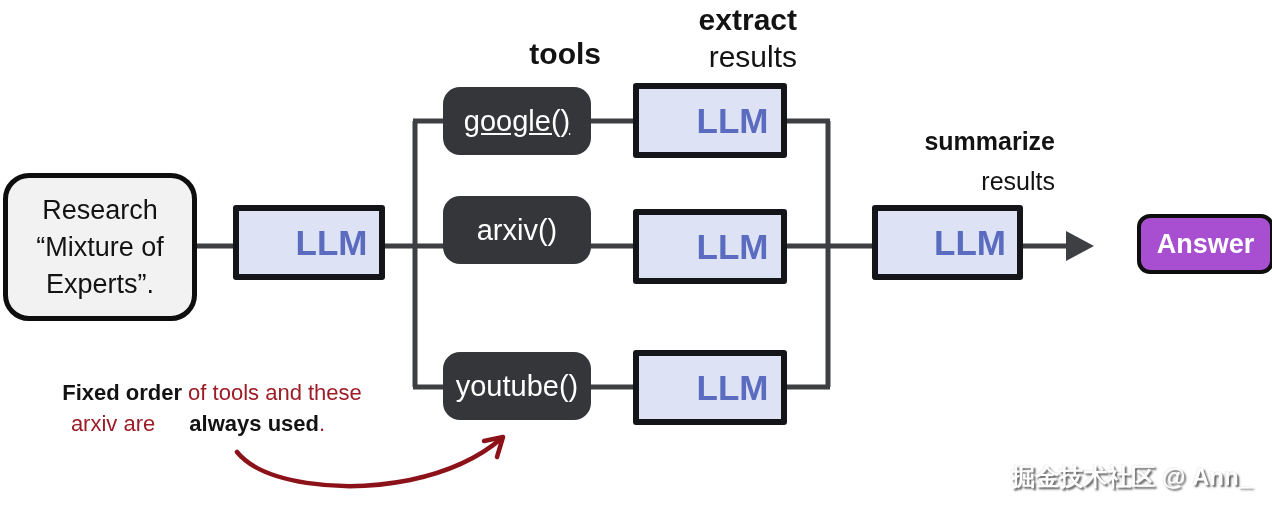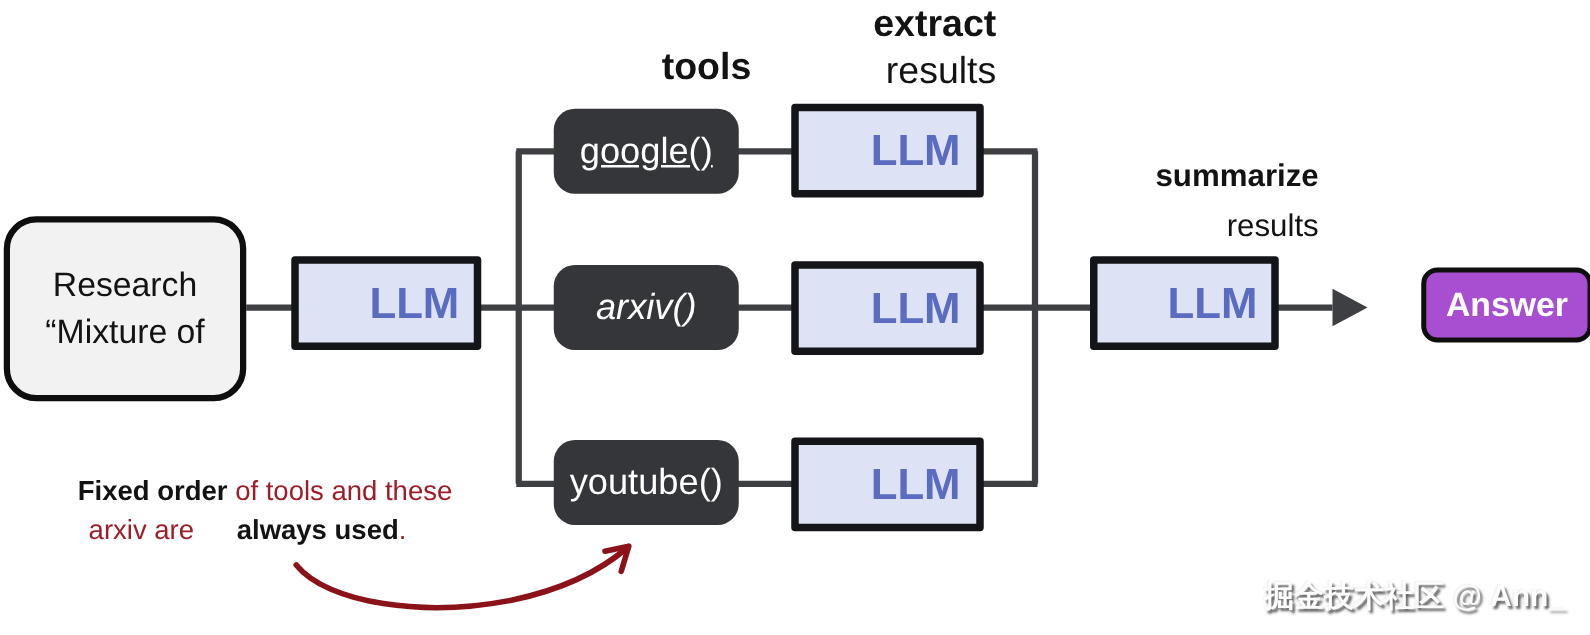--- a/index.html
+++ b/index.html
@@ -70,21 +70,21 @@
   .llm-summarize { left: 872px; top: 205px; width: 151px; height: 75px; }
 
   .tool-box {
     left: 443px; width: 148px; height: 68px;
     background: var(--tool-fill);
     border-radius: 17px;
     color: var(--tool-text);
     font-size: 29px;
   }
   .tool-google  { top:  87px; text-decoration: underline; }
-  .tool-arxiv   { top: 212px; font-style: italic; }
+  .tool-arxiv   { top: 196px; }
   .tool-youtube { top: 352px; }
 
   .answer-box {
     left: 1137px; top: 214px; width: 137px; height: 60px;
     background: var(--answer-fill);
     border: 4px solid #0e0e0e;
     border-radius: 13px;
     color: var(--answer-text);
     font-size: 27px;
     font-weight: bold;
@@ -162,20 +162,21 @@
     <span class="l-reg">results</span>
   </div>
   <div class="col-label label-summarize">
     <span class="l-bold">summarize</span>
     <span class="l-reg">results</span>
   </div>
 
   <div class="node input-box">
     <span>Research</span>
     <span>“Mixture of</span>
+    <span>Experts”.</span>
   </div>
 
   <div class="node llm-box llm-router">LLM</div>
 
   <div class="node tool-box tool-google">google()</div>
   <div class="node tool-box tool-arxiv">arxiv()</div>
   <div class="node tool-box tool-youtube">youtube()</div>
 
   <div class="node llm-box llm-extract-1">LLM</div>
   <div class="node llm-box llm-extract-2">LLM</div>

